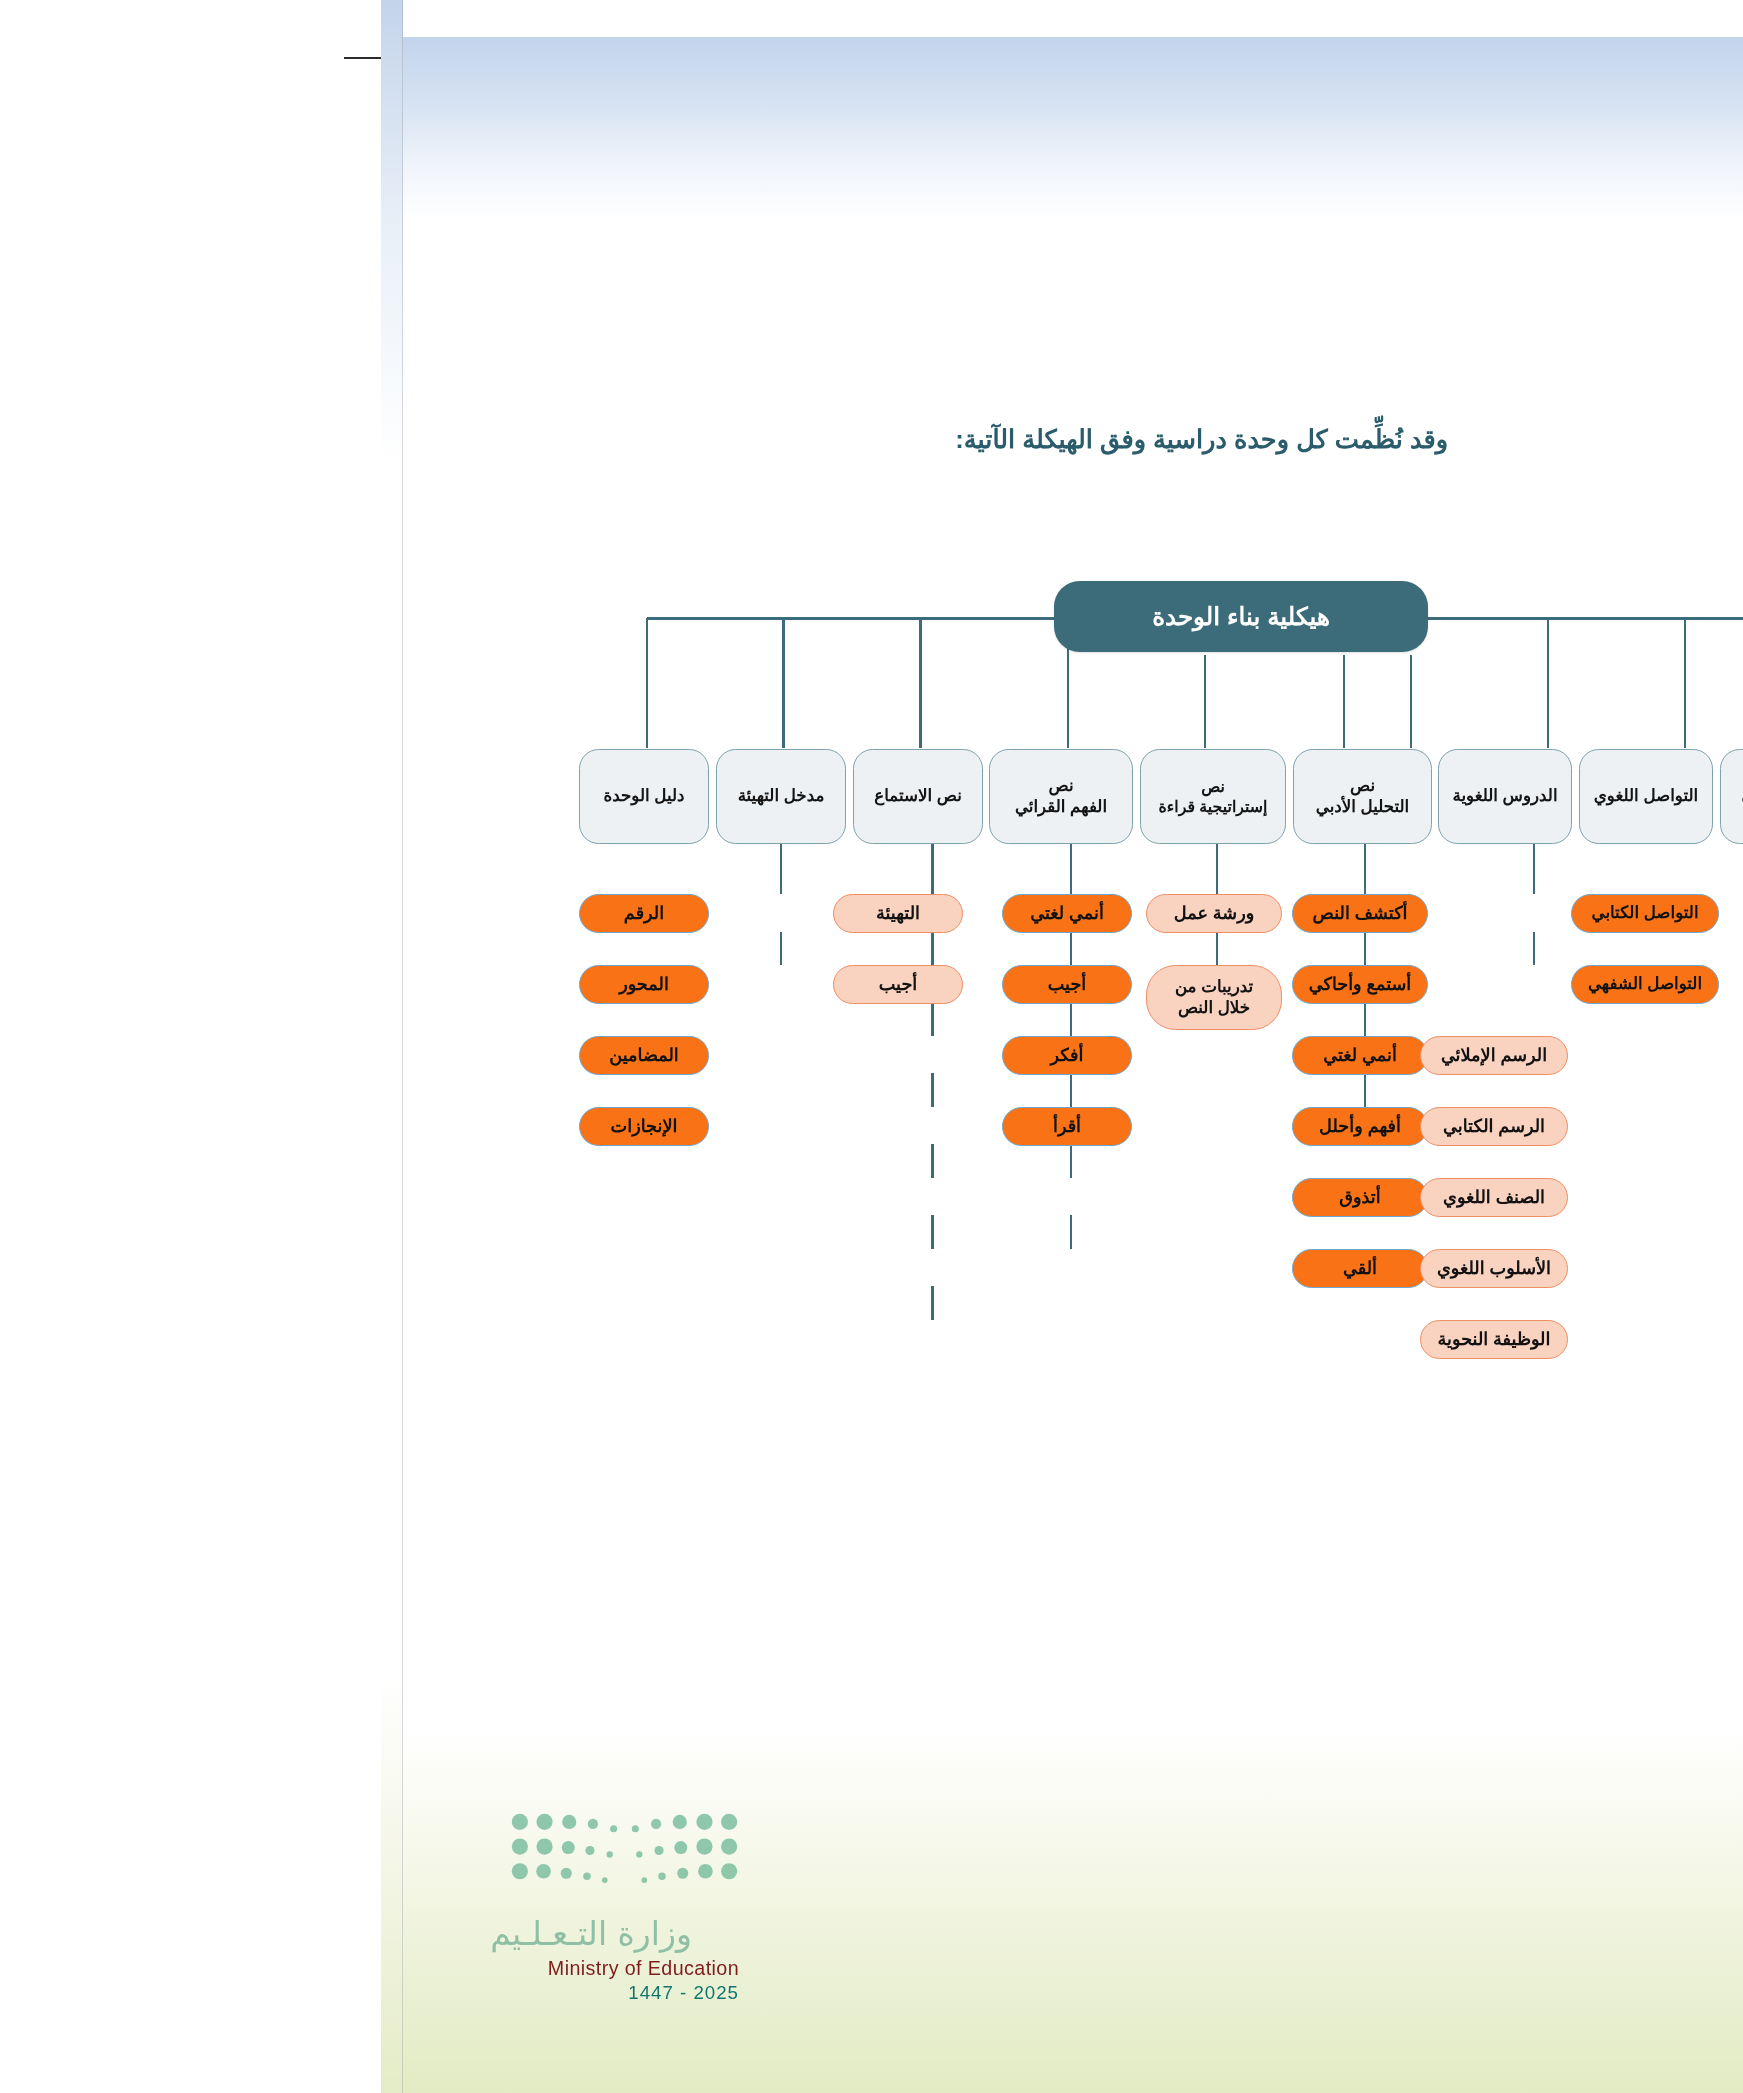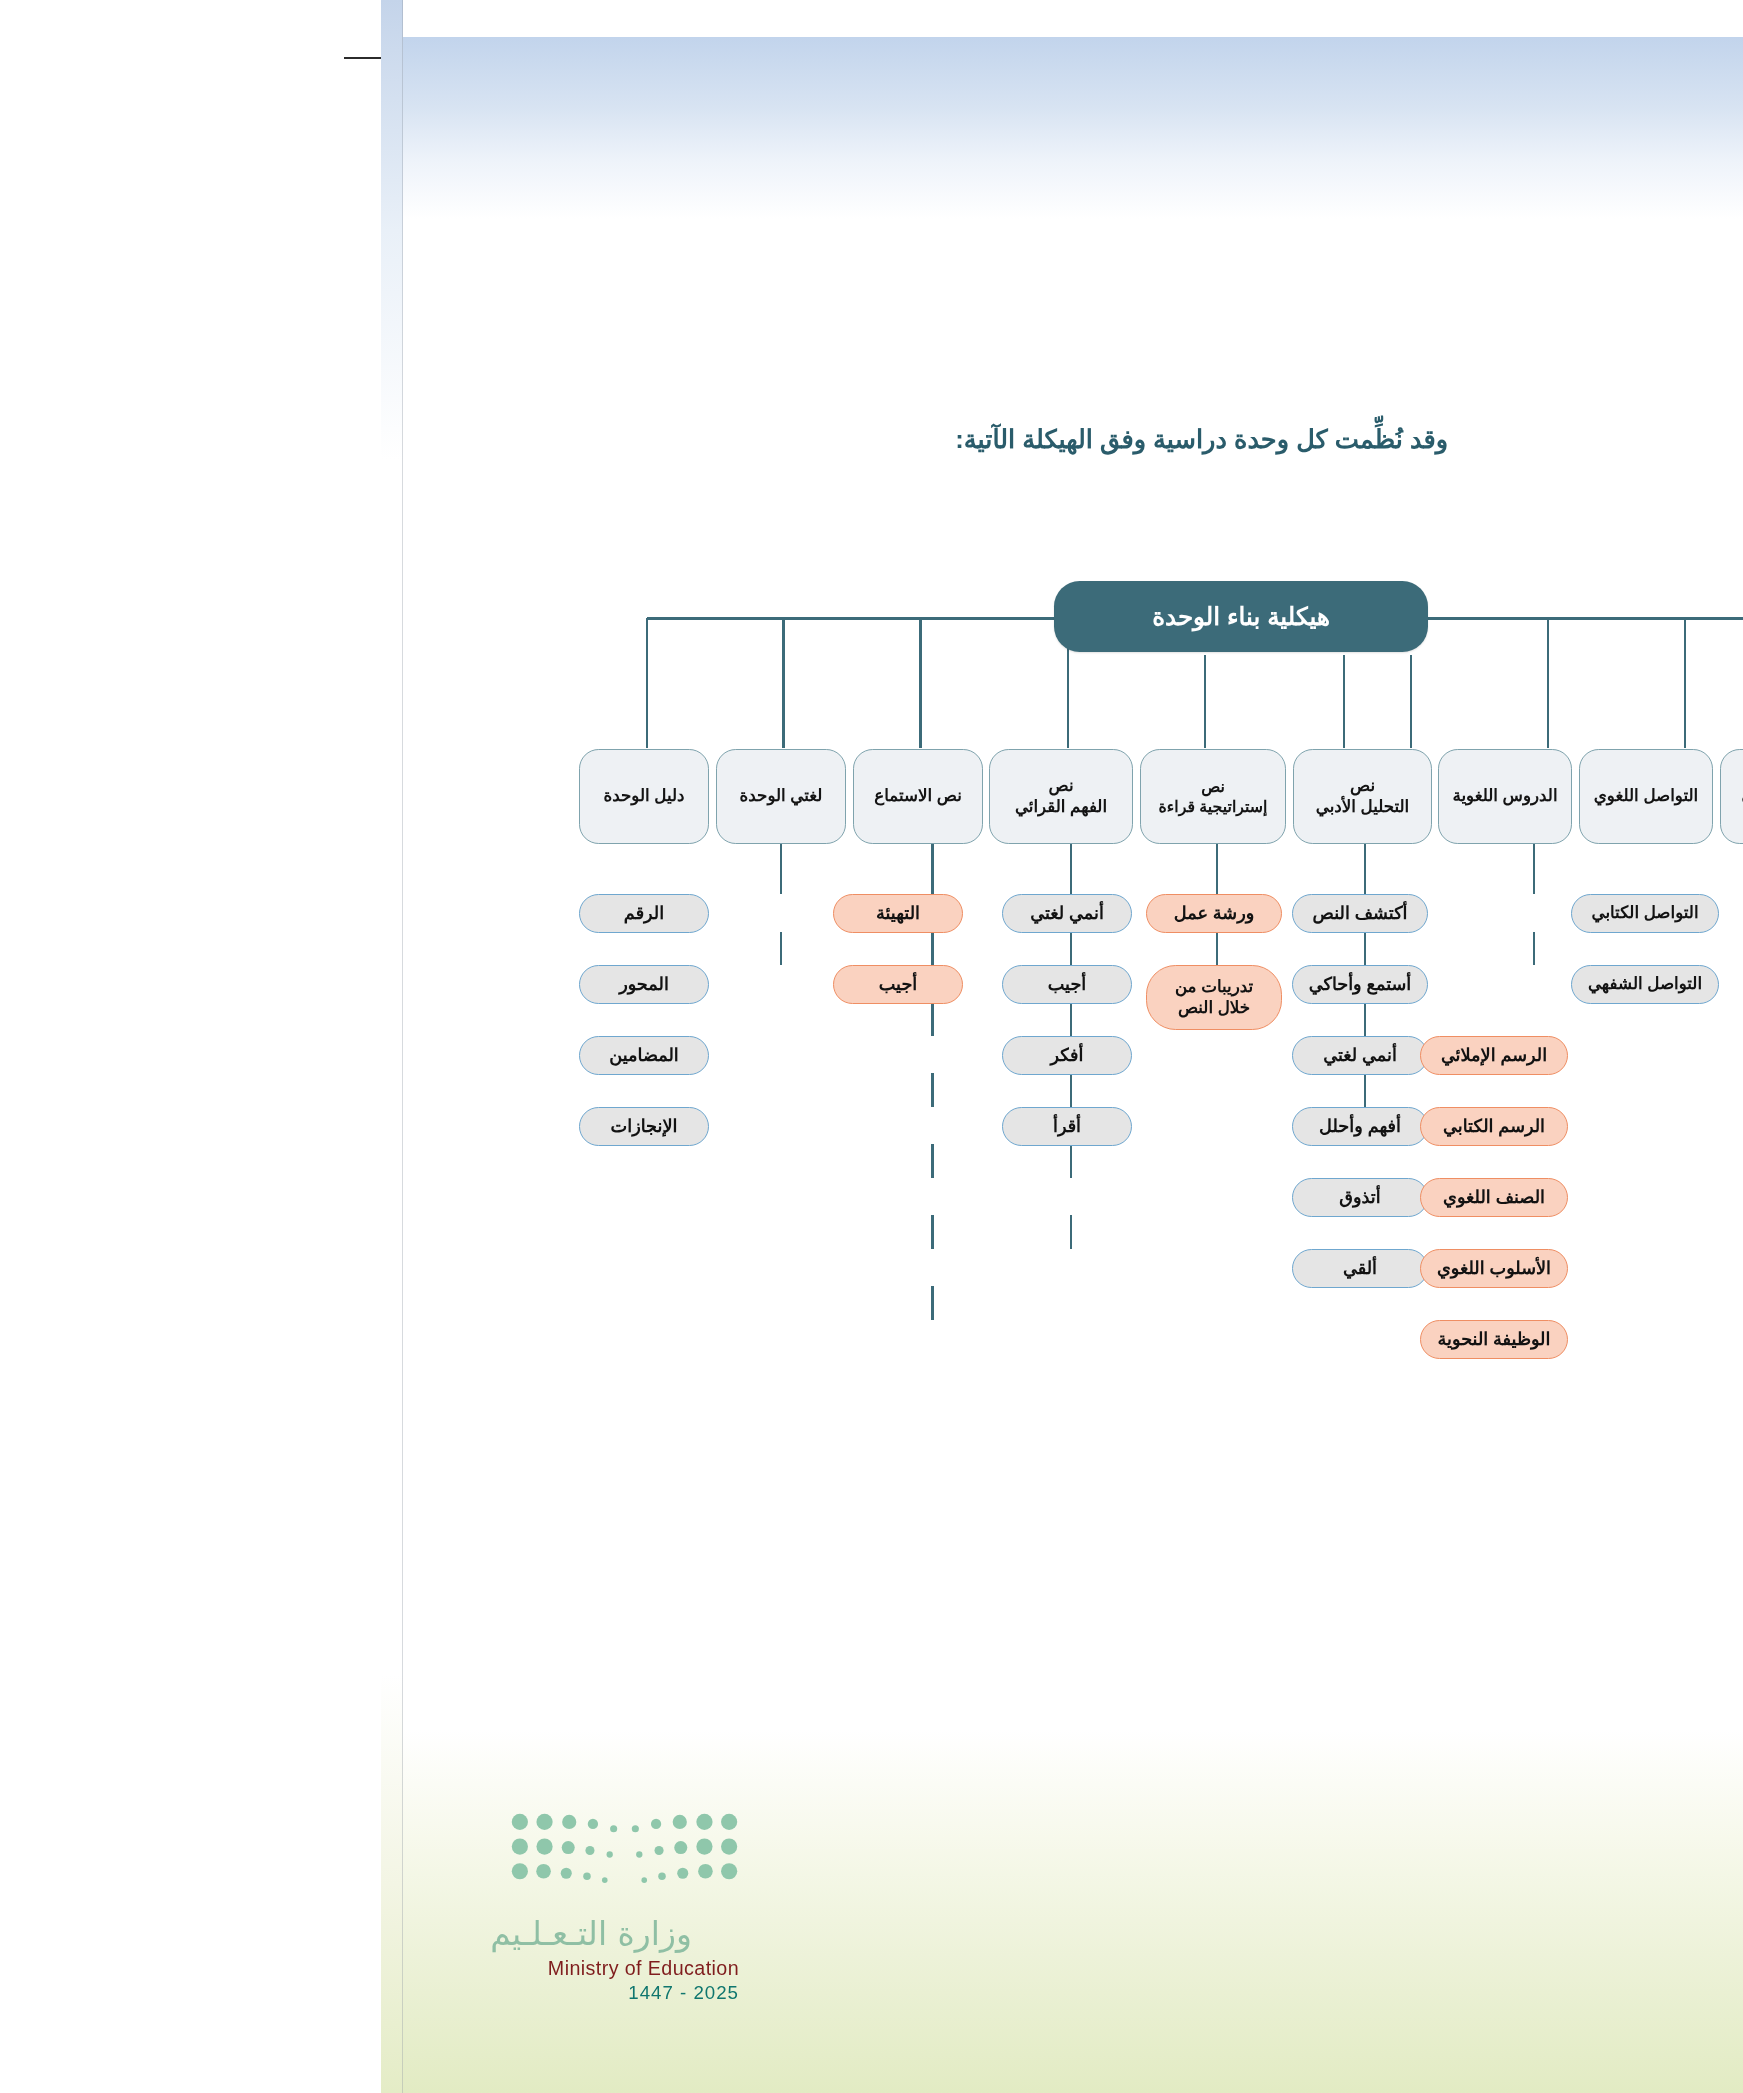--- a/index.html
+++ b/index.html
@@ -80,21 +80,21 @@
 
   .node.grey{
     background:#eef1f4;
     border:1.6px solid #7fa3ad;
     border-radius:19.7px;
     color:#141414;
     font-size:16.7px; font-weight:bold;
   }
 
   .node.blue{
-    background:#e5e5e5;
+    background:#f97316;
     border:1.6px solid #6fa7cf;
     border-radius:984px;
     color:#121212;
     font-size:17.7px; font-weight:bold;
   }
 
   .node.orange{
     background:#fad2c0;
     border:1.6px solid #ef8e63;
     border-radius:984px;
@@ -194,21 +194,21 @@
 
         <line x1="443" y1="856" x2="443" y2="908"></line>
         <line x1="443" y1="946" x2="443" y2="980"></line>
       </g>
     </svg>
 
     <div class="node root" style="right:660px; top:581px; width:374px; height:71px;">هيكلية بناء الوحدة</div>
 
     <div class="node grey" style="right:1379px; top:749px; width:130px; height:95px;">دليل الوحدة</div>
 
-    <div class="node grey" style="right:1242px; top:749px; width:130px; height:95px;">لغتي الوحدة</div>
+    <div class="node grey" style="right:1242px; top:749px; width:130px; height:95px;">مدخل التهيئة</div>
 
     <div class="node grey" style="right:1105px; top:749px; width:130px; height:95px;">نص الاستماع</div>
 
     <div class="node grey" style="right:955px; top:749px; width:144px; height:95px; flex-direction:column;">
       <span>نص</span>
       <span>الفهم القرائي</span>
     </div>
 
     <div class="node grey" style="right:802px; top:749px; width:146px; height:95px; flex-direction:column; font-size:15.8px;">
       <span>نص</span>

